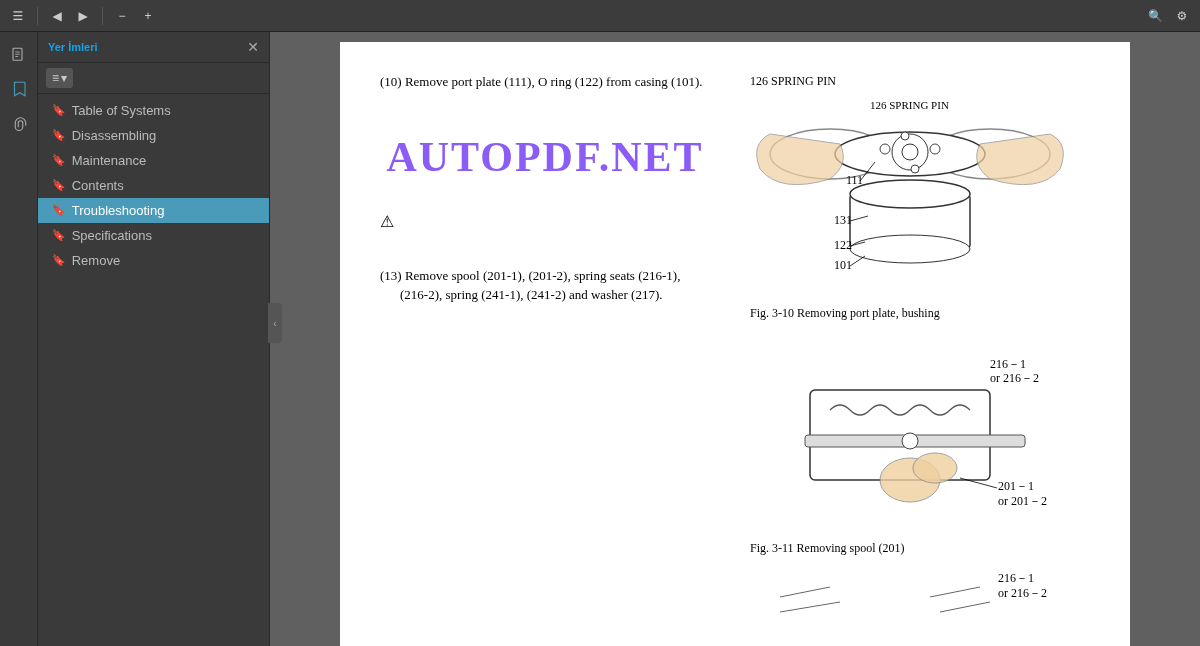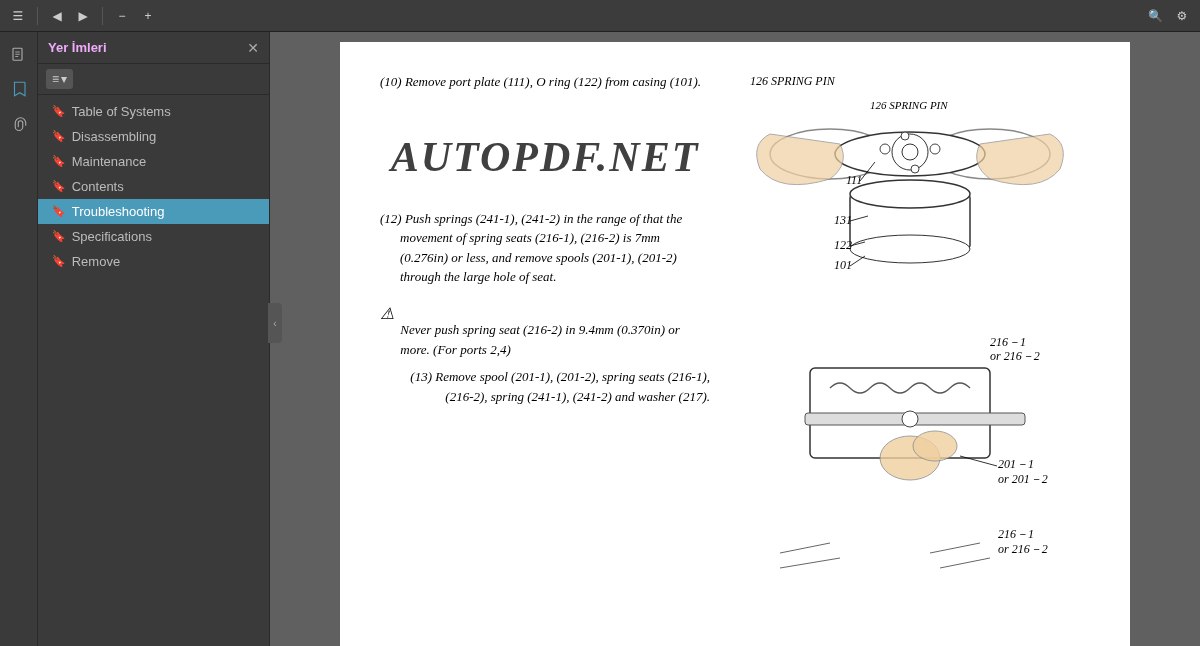--- a/index.html
+++ b/index.html
@@ -83,22 +83,22 @@
       flex-shrink: 0;
     }
     .sidebar-header {
       display: flex;
       align-items: center;
       justify-content: space-between;
       padding: 8px 10px;
       border-bottom: 1px solid #2a2a2a;
     }
     .sidebar-title {
-      color: #f0abfc;
-      font-size: 13px;
+      color: #0ea5e9;
+      font-size: 11px;
       font-weight: 600;
     }
     .sidebar-close {
       color: #aaa;
       cursor: pointer;
       font-size: 14px;
       line-height: 1;
     }
     .sidebar-toolbar {
       display: flex;
@@ -186,21 +186,20 @@
     .doc-content {
       font-family: 'Times New Roman', Times, serif;
       font-size: 13px;
       line-height: 1.5;
       color: #000;
     }
 
     .doc-section {
       display: flex;
       gap: 20px;
-      font-style: italic;
     }
 
     .doc-left {
       flex: 1;
       padding-right: 20px;
     }
 
     .doc-right {
       width: 340px;
     }
@@ -223,21 +222,21 @@
       flex-shrink: 0;
     }
 
     .warning-text {
       font-size: 13px;
     }
 
     .autopdf-watermark {
       font-size: 42px;
       font-weight: bold;
-      color: #404040;
+      color: #8b5cf6;
       text-align: center;
       padding: 20px 0;
       letter-spacing: 2px;
     }
 
     .diagram-caption {
       font-size: 12px;
       text-align: left;
       margin-top: 4px;
     }
@@ -337,31 +336,29 @@
       <div class="doc-content">
 
         <div class="doc-section">
 
           <div class="doc-left">
 
             <div class="step-text">(10) Remove port plate (111), O ring (122) from casing (101).</div>
 
             <div class="autopdf-watermark">AUTOPDF.NET</div>
 
-            <div class="step-text">(12) Push springs (241-1), (241-2) in the range of that the movement of spring seats (216-1), (216-2) is 7mm (0.276in) or less, and remove spools (201-1), (201-2) through the large hole of seat.</div>
 
             <div class="warning-row">
               <span class="warning-icon">⚠</span>
               <div class="warning-text">
                 <br>
-                <span>Never push spring seat (216-2) in 9.4mm (0.370in) or more. (For ports 2,4)</span>
               </div>
             </div>
 
-            <div style="margin-top:8px;text-align:right;" class="step-text">(13) Remove spool (201-1), (201-2), spring seats (216-1), (216-2), spring (241-1), (241-2) and washer (217).</div>
+            <div style="margin-top:32px;" class="step-text">(13) Remove spool (201-1), (201-2), spring seats (216-1), (216-2), spring (241-1), (241-2) and washer (217).</div>
           </div>
 
           <div class="doc-right">
 
             <div style="margin-bottom:28px;">
               <div style="font-size:12px; margin-bottom:4px; font-family:'Times New Roman',serif;">
                 <span>126   SPRING PIN</span>
               </div>
               <svg width="320" height="200" viewBox="0 0 320 200">
 
@@ -391,20 +388,21 @@
 
                 <text x="84" y="155" font-family="Times New Roman" font-size="12" fill="#000">122</text>
                 <line x1="100" y1="152" x2="115" y2="148" stroke="#000" stroke-width="0.8"></line>
 
                 <text x="84" y="175" font-family="Times New Roman" font-size="12" fill="#000">101</text>
                 <line x1="100" y1="172" x2="115" y2="162" stroke="#000" stroke-width="0.8"></line>
 
                 <path d="M20 40 Q0 50 10 75 Q30 100 80 85 Q100 70 90 50 Z" fill="#f0d0a0" stroke="#888" stroke-width="1" opacity="0.7"></path>
                 <path d="M300 40 Q320 50 310 75 Q290 100 240 85 Q220 70 230 50 Z" fill="#f0d0a0" stroke="#888" stroke-width="1" opacity="0.7"></path>
               </svg>
+              <div class="diagram-caption">Fig. 3-10  Removing port plate, bushing</div>
             </div>
 
             <div>
               <svg width="320" height="180" viewBox="0 0 320 180">
 
                 <text x="240" y="18" font-family="Times New Roman" font-size="12" fill="#000">216－1</text>
                 <text x="240" y="32" font-family="Times New Roman" font-size="12" fill="#000">or 216－2</text>
 
                 <rect x="60" y="40" width="180" height="90" rx="5" fill="white" stroke="#333" stroke-width="1.5"></rect>
 
@@ -413,20 +411,21 @@
 
                 <path d="M80 60 Q90 50 100 60 Q110 70 120 60 Q130 50 140 60 Q150 70 160 60 Q170 50 180 60 Q190 70 200 60 Q210 50 220 60" fill="none" stroke="#555" stroke-width="1.2"></path>
 
                 <ellipse cx="160" cy="130" rx="30" ry="22" fill="#f0d0a0" stroke="#888" stroke-width="1" opacity="0.8"></ellipse>
                 <ellipse cx="185" cy="118" rx="22" ry="15" fill="#f0d0a0" stroke="#888" stroke-width="1" opacity="0.8"></ellipse>
 
                 <text x="248" y="140" font-family="Times New Roman" font-size="12" fill="#000">201－1</text>
                 <text x="248" y="155" font-family="Times New Roman" font-size="12" fill="#000">or 201－2</text>
                 <line x1="247" y1="138" x2="210" y2="128" stroke="#000" stroke-width="0.8"></line>
               </svg>
+              <div class="diagram-caption">Fig. 3-11  Removing spool (201)</div>
 
               
               <div style="margin-top:10px;">
                 <svg width="320" height="55" viewBox="0 0 320 55">
                   <text x="248" y="15" font-family="Times New Roman" font-size="12" fill="#000">216－1</text>
                   <text x="248" y="30" font-family="Times New Roman" font-size="12" fill="#000">or 216－2</text>
 
                   <line x1="30" y1="30" x2="80" y2="20" stroke="#666" stroke-width="1"></line>
                   <line x1="30" y1="45" x2="90" y2="35" stroke="#666" stroke-width="1"></line>
                   <line x1="180" y1="30" x2="230" y2="20" stroke="#666" stroke-width="1"></line>

